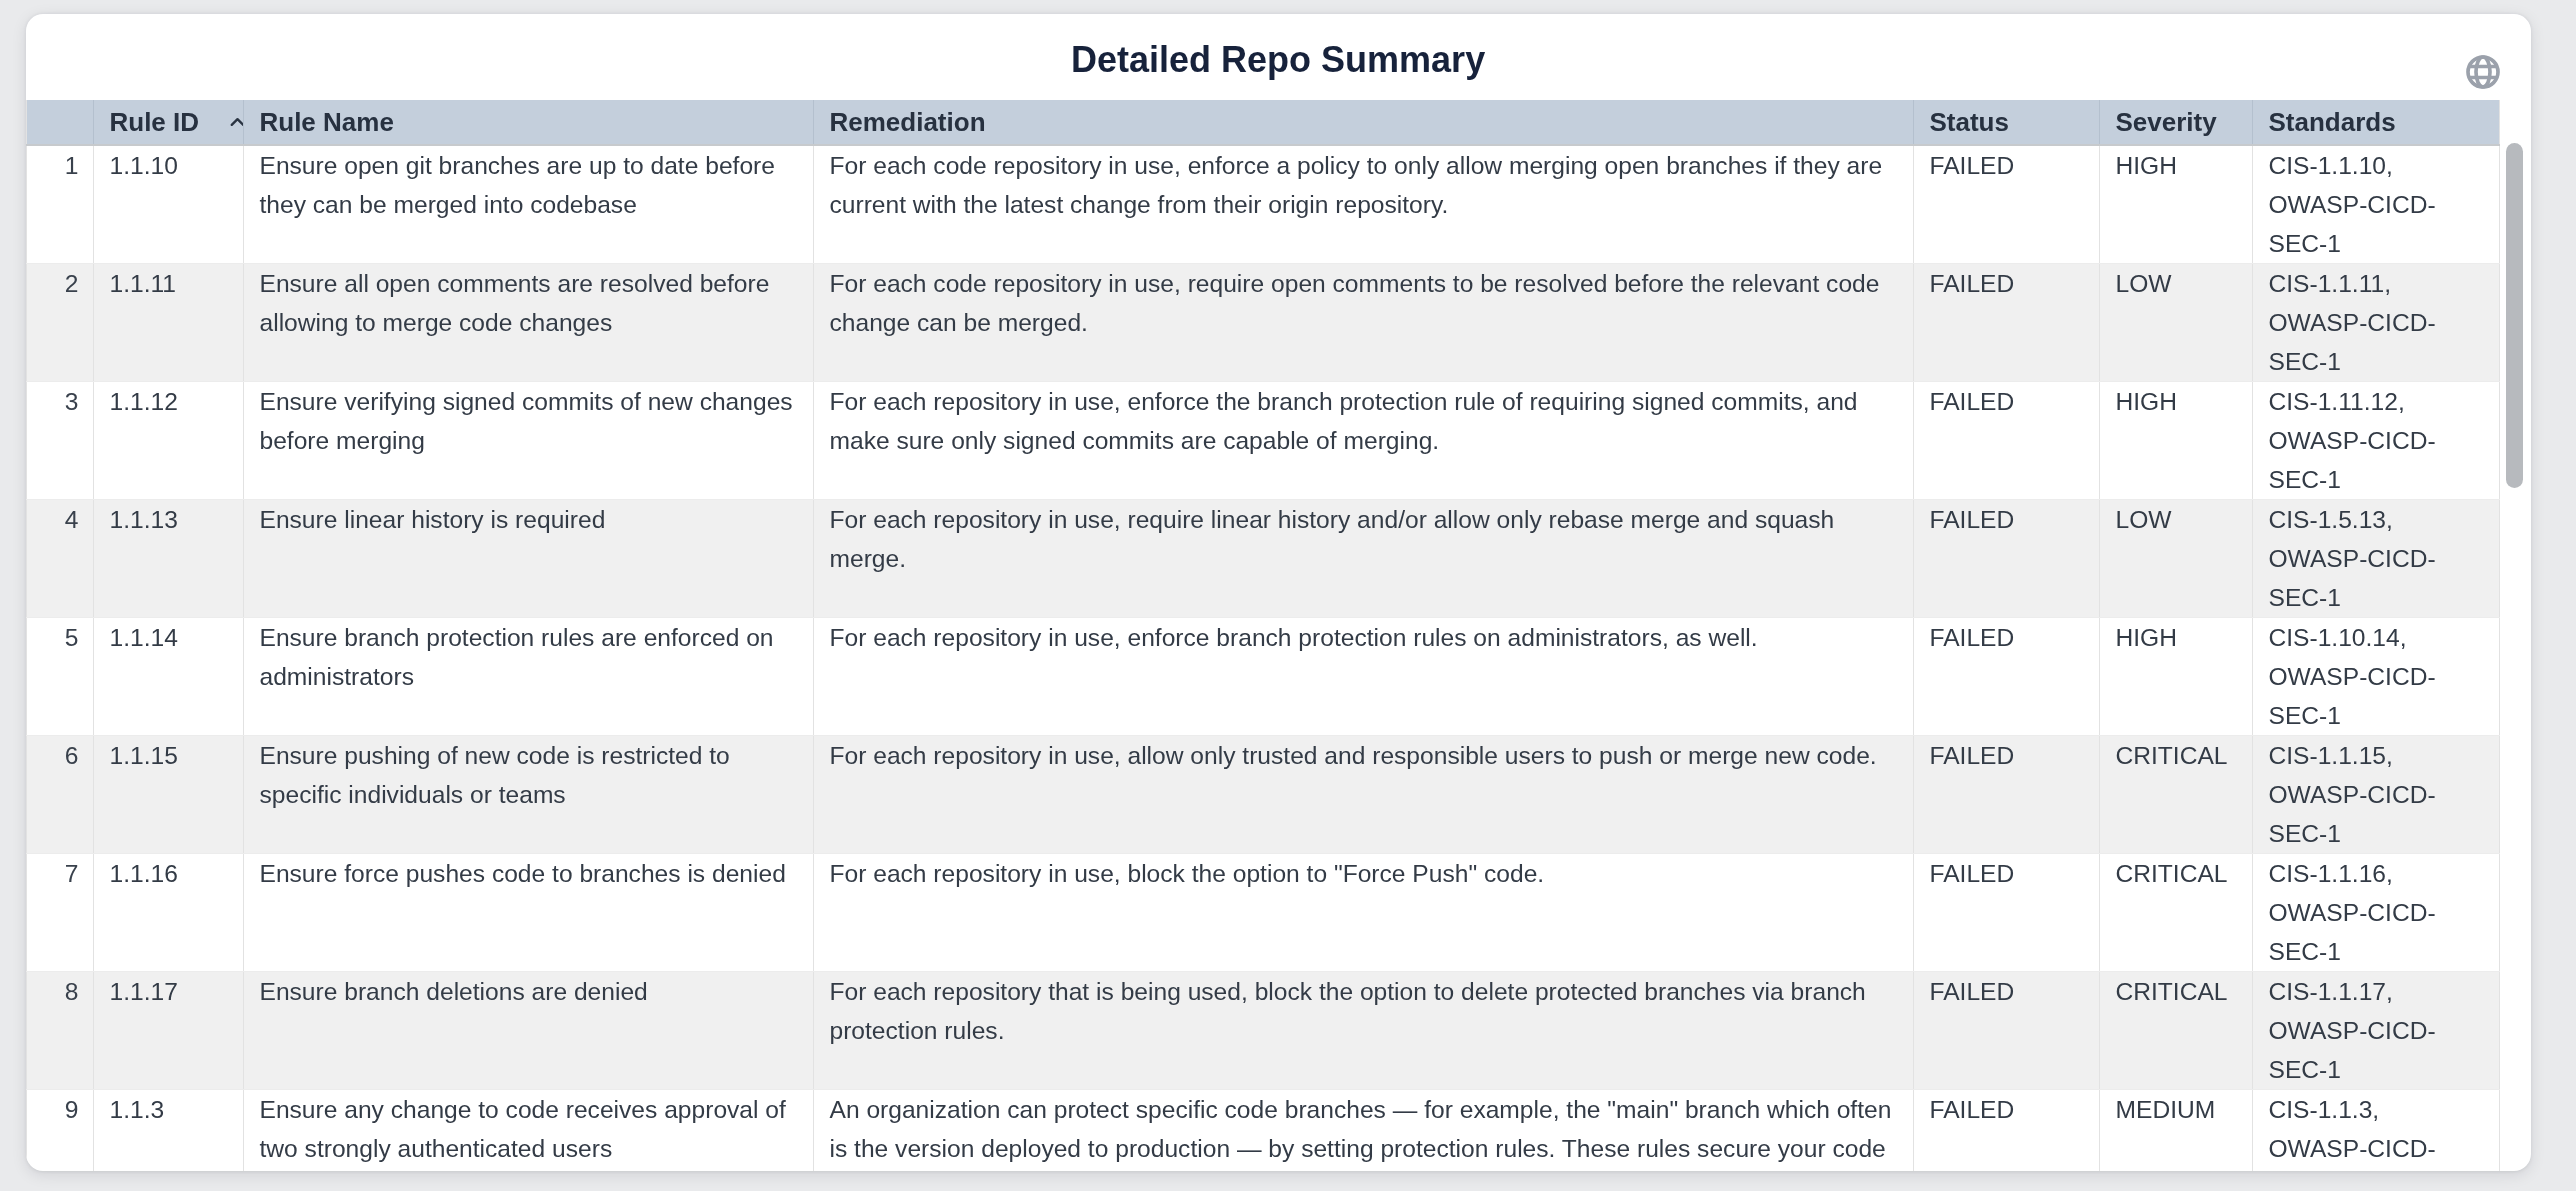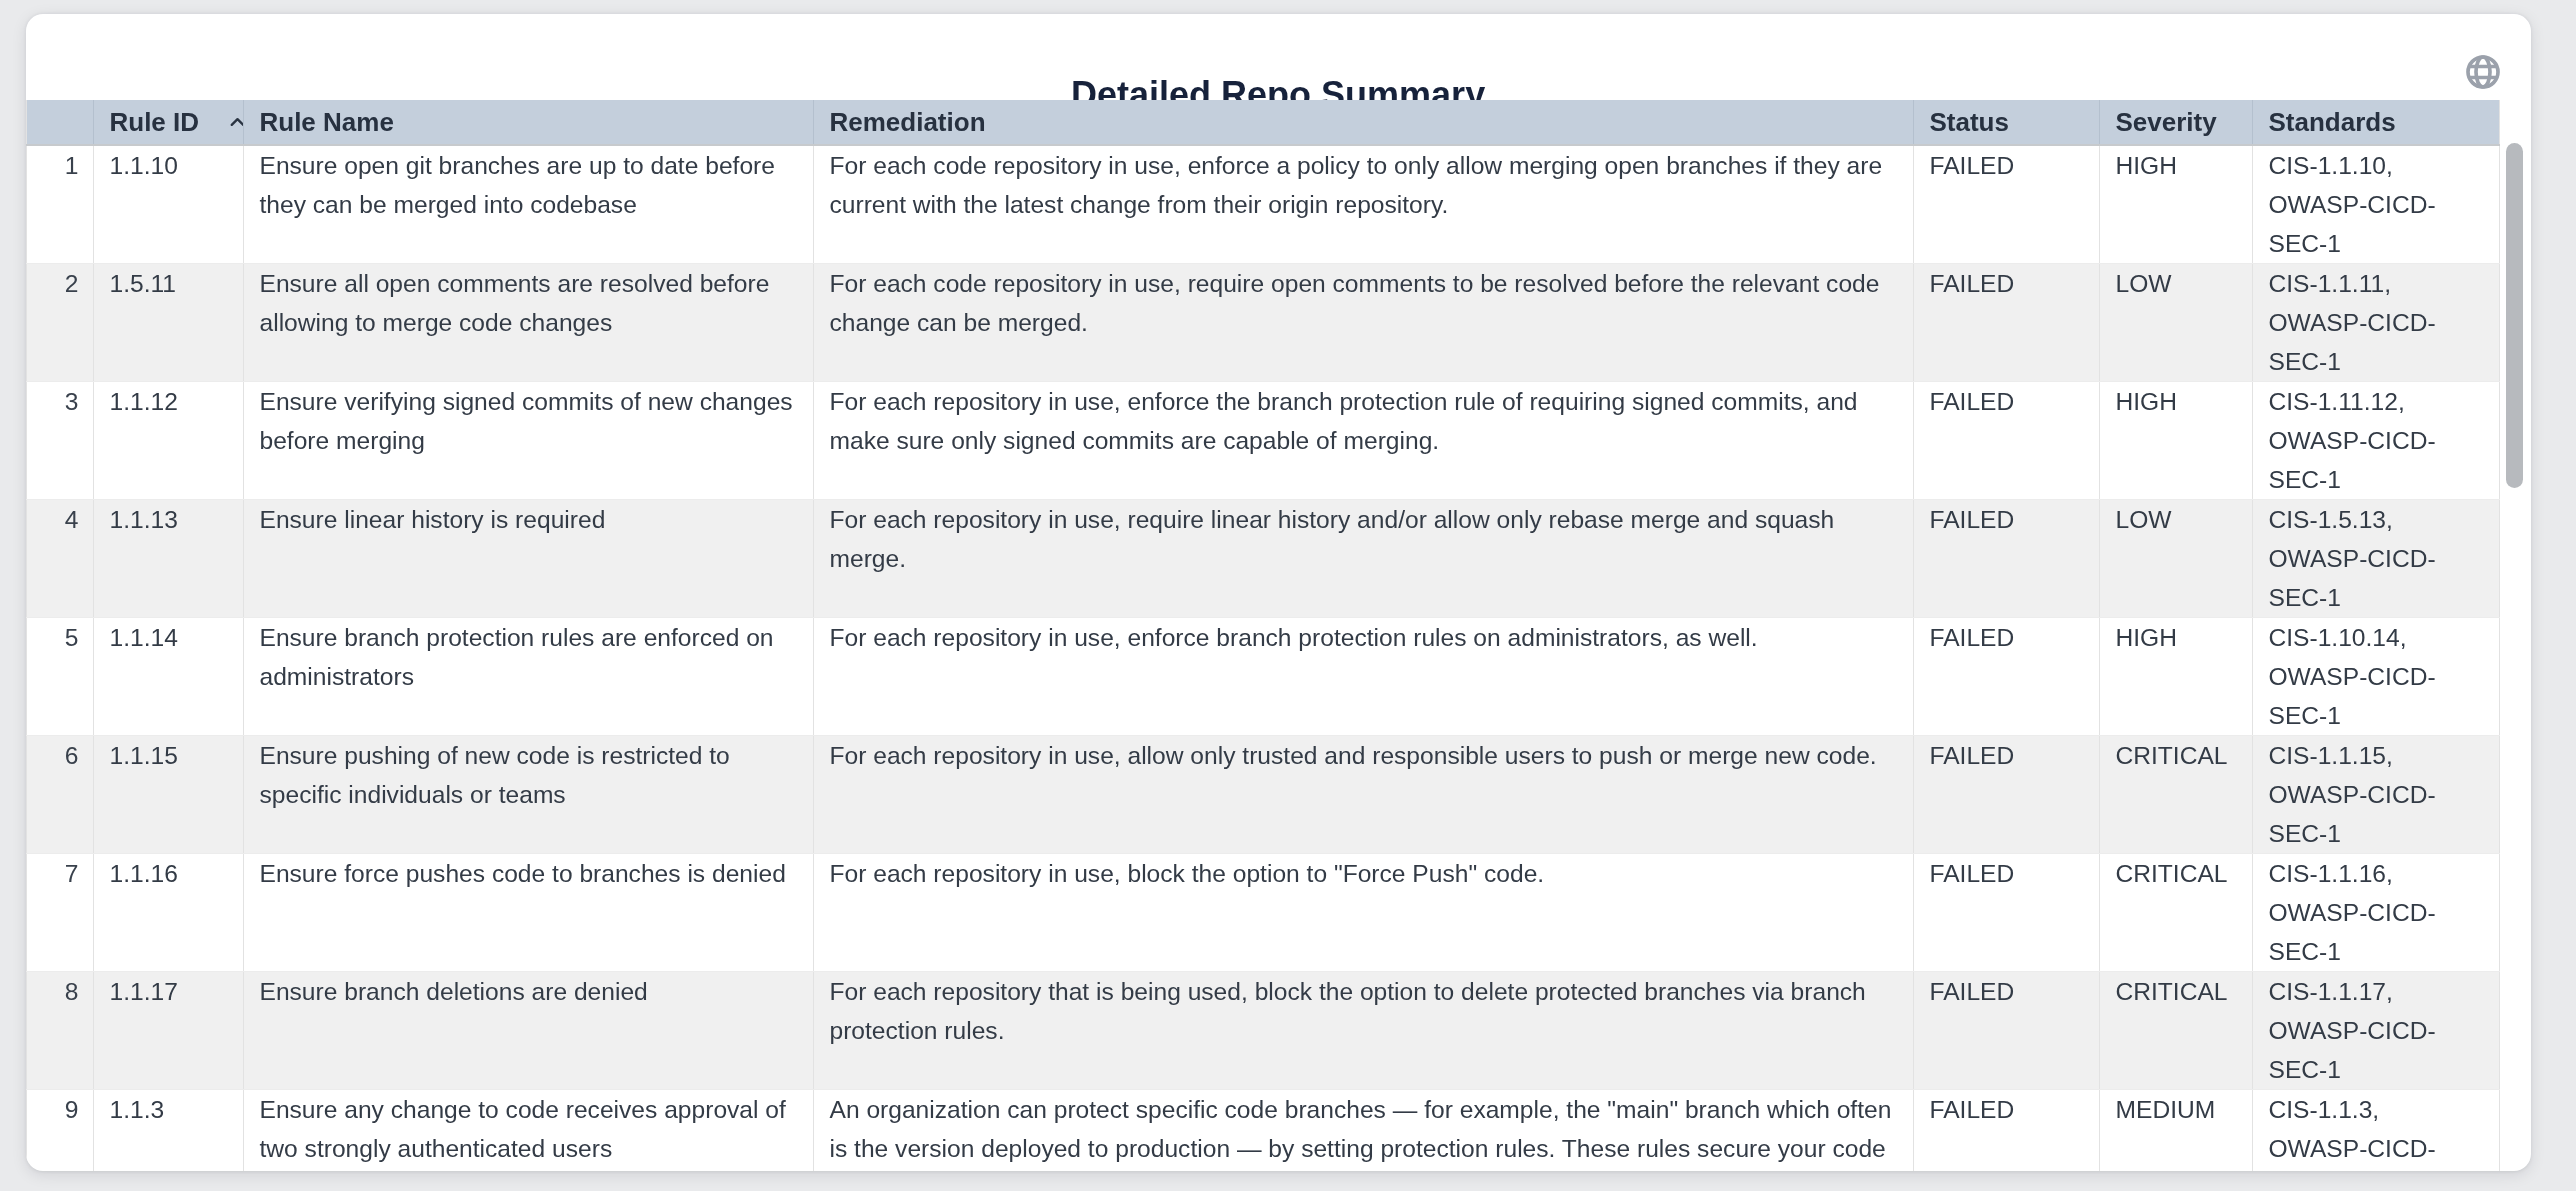--- a/index.html
+++ b/index.html
@@ -17,22 +17,22 @@
     left: 25.6px;
     top: 14px;
     width: 2505px;
     height: 1157px;
     background: #ffffff;
     border-radius: 17px;
     box-shadow: 0 3.8px 15px rgba(15,23,42,0.10), 0 0.9px 3.8px rgba(15,23,42,0.08);
     overflow: hidden;
   }
   .card-title {
-    margin: 12px;
-    padding-top: 47px;
+    margin: 0;
+    padding-top: 24px;
     text-align: center;
     font-size: 36px;
     line-height: 44px;
     font-weight: 600;
     color: #17223b;
   }
   .globe {
     position: absolute;
     top: 38px;
     right: 28px;
@@ -152,21 +152,21 @@
             <td class="col-index">1</td>
             <td class="col-rule-id">1.1.10</td>
             <td class="col-rule-name">Ensure open git branches are up to date before they can be merged into codebase</td>
             <td class="col-remediation">For each code repository in use, enforce a policy to only allow merging open branches if they are current with the latest change from their origin repository.</td>
             <td class="col-status">FAILED</td>
             <td class="col-severity">HIGH</td>
             <td class="col-standards">CIS-1.1.10, OWASP-CICD-SEC-1</td>
           </tr>
           <tr>
             <td class="col-index">2</td>
-            <td class="col-rule-id">1.5.11</td>
+            <td class="col-rule-id">1.1.11</td>
             <td class="col-rule-name">Ensure all open comments are resolved before allowing to merge code changes</td>
             <td class="col-remediation">For each code repository in use, require open comments to be resolved before the relevant code change can be merged.</td>
             <td class="col-status">FAILED</td>
             <td class="col-severity">LOW</td>
             <td class="col-standards">CIS-1.1.11, OWASP-CICD-SEC-1</td>
           </tr>
           <tr>
             <td class="col-index">3</td>
             <td class="col-rule-id">1.1.12</td>
             <td class="col-rule-name">Ensure verifying signed commits of new changes before merging</td>

